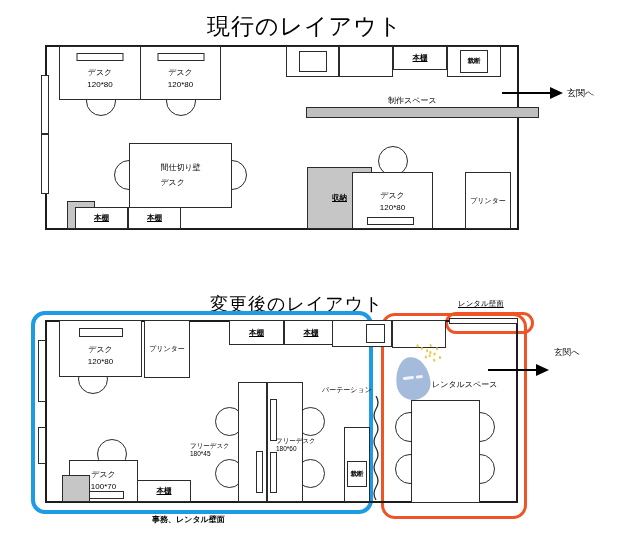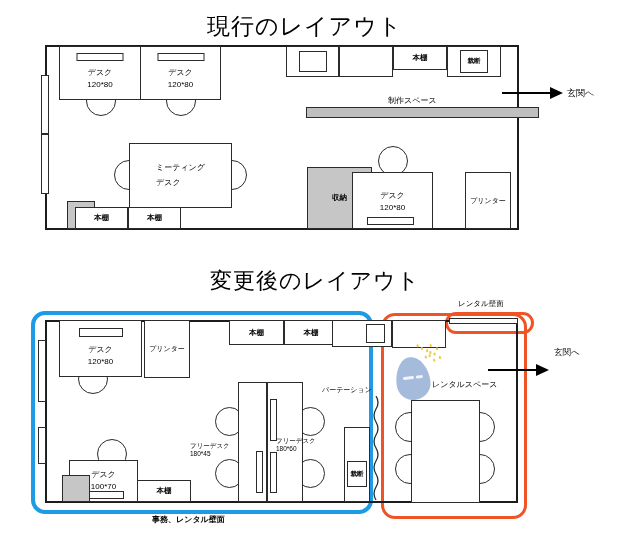--- a/index.html
+++ b/index.html
@@ -8,21 +8,21 @@
     font-family:"Liberation Sans","DejaVu Sans",sans-serif;color:#000;
   }
   .abs{position:absolute;box-sizing:border-box;}
   .room{position:absolute;box-sizing:border-box;border:2px solid #1c1c1c;background:transparent;}
   .box{position:absolute;box-sizing:border-box;background:#fff;border:1.5px solid #2b2b2b;}
   .cent{display:flex;flex-direction:column;align-items:center;justify-content:center;text-align:center;}
   .gray{background:#c6c6c6;margin-left:20px;}
   .chair{position:absolute;box-sizing:border-box;background:#fff;border:1.5px solid #2b2b2b;border-radius:50%;}
   .lbl{position:absolute;white-space:nowrap;line-height:1.35;}
   .t-title{font-size:23px;letter-spacing:1px;}
-  .fs9{font-size:9px;} .fs8{font-size:8px;} .fs75{font-size:7.5px;} .fs7{font-size:7px;} .fs65{font-size:6.5px;}
+  .fs9{font-size:9px;} .fs8{font-size:8px;} .fs75{font-size:7.5px;text-decoration:underline;} .fs7{font-size:7px;} .fs65{font-size:6.5px;}
   .b{font-weight:bold;}
   .desklbl{font-size:8px;line-height:1.5;text-align:center;}
   .monitor{position:absolute;box-sizing:border-box;background:#fff;border:1.5px solid #2b2b2b;}
   .zone-blue{position:absolute;box-sizing:border-box;border:4px solid var(--accent-blue,#1d9ce5);border-radius:14px;background:transparent;}
   .zone-orange{position:absolute;box-sizing:border-box;border:3px solid var(--accent-orange,#ee5426);border-radius:14px;background:transparent;}
   .zone-pill{position:absolute;box-sizing:border-box;border:3px solid var(--accent-orange,#ee5426);border-radius:11px;background:transparent;}
   .window{position:absolute;box-sizing:border-box;background:#fff;border:1.5px solid #2b2b2b;}
   .blob{position:absolute;box-sizing:border-box;background:var(--logo-blue,#a4bbdb);
         border-radius:46% 54% 52% 48% / 60% 62% 38% 40%;transform:rotate(-6deg);}
   .blob .dots{position:absolute;right:-4px;top:-4px;width:2.5px;height:2.5px;border-radius:50%;
@@ -80,21 +80,21 @@
     <div class="box cent fs65 b" style="position:static;width:28px;height:23px;">
       <span>裁断</span>
     </div>
   </div>
 
   <div class="lbl fs8" style="left:388px;top:96px;">制作スペース</div>
   <div class="box gray" style="left:286px;top:107px;width:233px;height:11px;background:#bfbfbf;"></div>
 
   <div class="box cent" style="left:129px;top:143px;width:103px;height:65px;">
     <div class="desklbl" style="text-align:left;line-height:1.8;">
-      <span>ミーティング</span><br>
+      <span>間仕切り壁</span><br>
       <span>デスク</span>
     </div>
   </div>
 
   <div class="box gray cent fs75 b" style="left:287px;top:167px;width:65px;height:62px;">
     <span>収納</span>
   </div>
 
   <div class="box cent" style="left:352px;top:172px;width:81px;height:57px;">
     <div class="desklbl" style="margin-top:2px;">
@@ -115,21 +115,21 @@
   <div class="box cent fs75 b" style="left:128px;top:207px;width:53px;height:22px;">
     <span>本棚</span>
   </div>
 
   <svg class="abs" style="left:502px;top:86px;" width="62" height="14">
     <line x1="0" y1="7" x2="50" y2="7" stroke="#000" stroke-width="2"></line>
     <polygon points="48,1 61,7 48,13" fill="#000"></polygon>
   </svg>
   <div class="lbl fs9" style="left:567px;top:87px;">玄関へ</div>
 
-  <div class="lbl t-title" style="left:210px;top:266px;font-size:22px;">変更後のレイアウト</div>
+  <div class="lbl t-title" style="left:210px;top:292px;font-size:18px;">変更後のレイアウト</div>
 
   <div class="zone-blue" style="left:31px;top:311px;width:342px;height:203px;"></div>
   <div class="zone-orange" style="left:381px;top:313px;width:146px;height:206px;"></div>
   <div class="zone-pill" style="left:445px;top:312px;width:89px;height:22px;"></div>
   <div class="lbl fs75" style="left:458px;top:299px;">レンタル壁面</div>
 
   <div class="room" style="left:45px;top:320px;width:473px;height:183px;"></div>
   <div class="window" style="left:449px;top:318px;width:69px;height:6px;border-width:1.5px;"></div>
 
   <div class="window" style="left:38px;top:340px;width:8px;height:62px;"></div>

